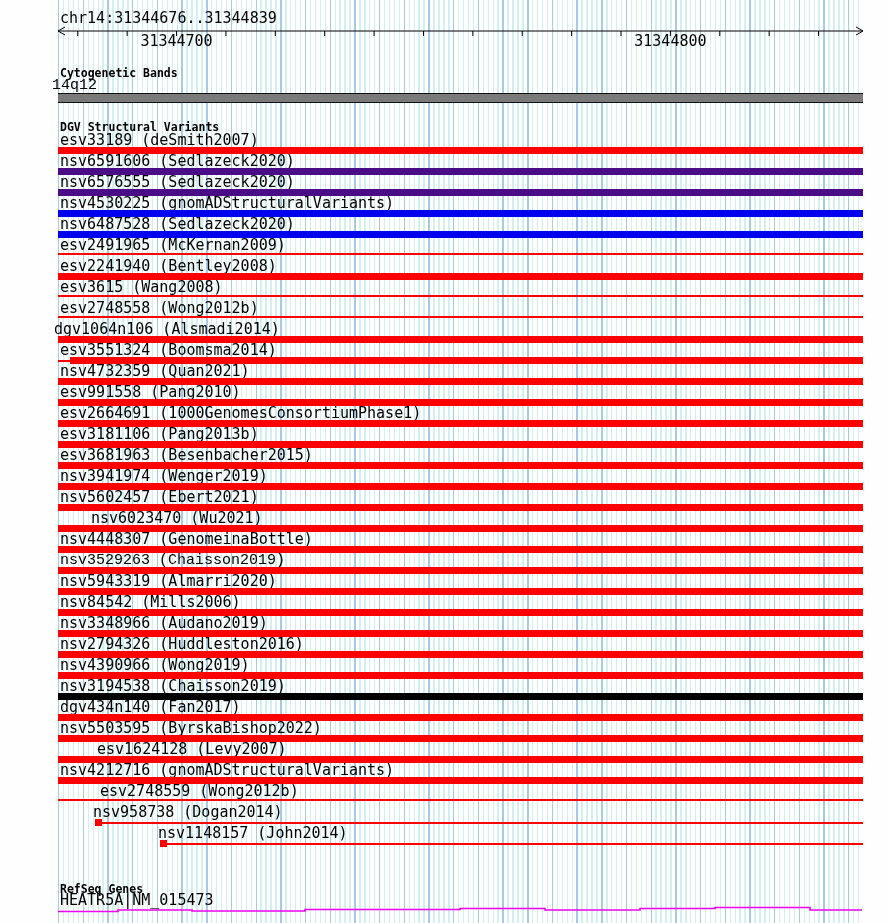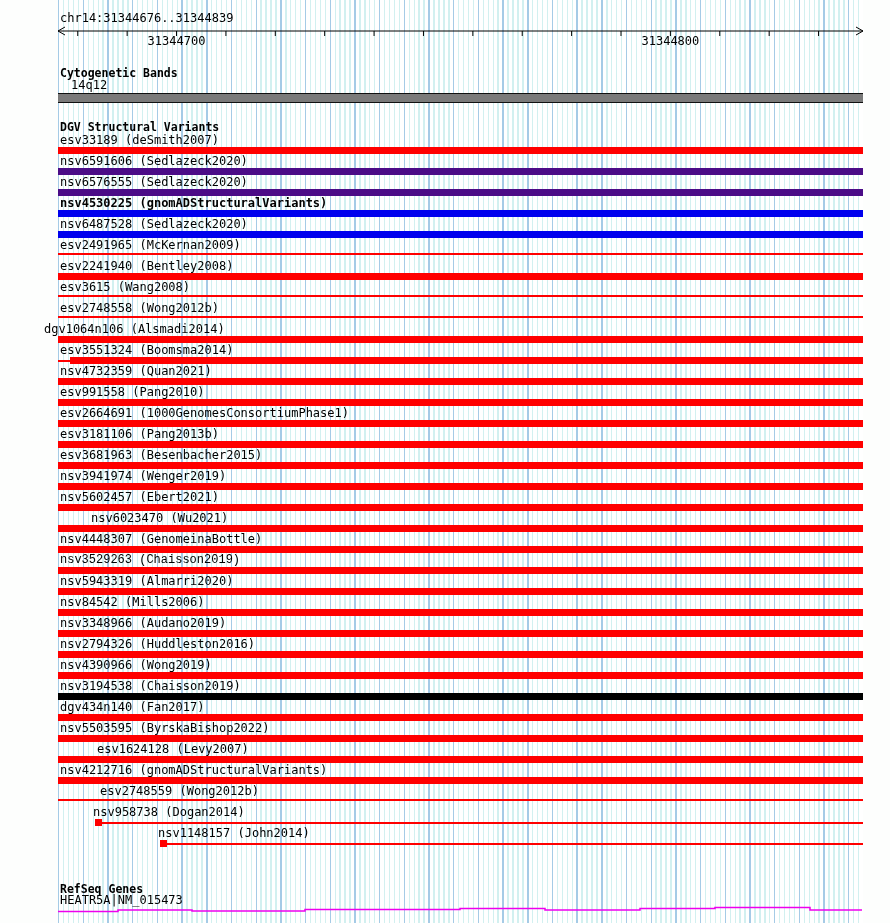--- a/index.html
+++ b/index.html
@@ -9,21 +9,21 @@
     font-family:"DejaVu Sans Mono","Liberation Mono",monospace;
   }
   .plot-bg{
     position:absolute;left:58px;top:0;width:805px;height:923px;
     background-color:#ffffff;
     background-image:
       repeating-linear-gradient(to right,#a5cbe6 0px,#a5cbe6 1.4px,transparent 1.4px,transparent 24.69px),
       repeating-linear-gradient(to right,#d2f0f0 0px,#d2f0f0 1.4px,transparent 1.4px,transparent 4.938px);
   }
   .mono-label{
-    position:absolute;font-size:12px;line-height:11px;color:#000;
+    position:absolute;font-size:15px;line-height:11px;color:#000;
     white-space:pre;letter-spacing:0;
   }
   .track-header{font-weight:bold;font-size:11.5px;line-height:12px;}
   .cytoband-bar{
     position:absolute;left:58px;top:93px;width:805px;height:10px;
     border-top:1.5px solid #111;border-bottom:1.5px solid #111;
     box-sizing:border-box;
   }
   .vbar{position:absolute;left:58px;width:805px;height:7px;}
   .vline{position:absolute;height:1.5px;}
@@ -58,44 +58,44 @@
       <line x1="719.7791411042946" y1="31" x2="719.7791411042946" y2="36" stroke="#000000" stroke-width="1"></line>
       <line x1="769.1656441717791" y1="31" x2="769.1656441717791" y2="36" stroke="#000000" stroke-width="1"></line>
       <line x1="818.5521472392638" y1="31" x2="818.5521472392638" y2="36" stroke="#000000" stroke-width="1"></line>
     </svg>
   <div id="ruler-tick-labels">
       <div class="mono-label" style="left: 176.528px; top: 36px; transform: translateX(-50%);">31344700</div>
       <div class="mono-label" style="left: 670.393px; top: 36px; transform: translateX(-50%);">31344800</div>
     </div>
 
   <div class="mono-label track-header" style="left:60px;top:67px;">Cytogenetic Bands</div>
-  <div class="mono-label" style="left:71px;top:80px;">14q12</div>
+  <div class="mono-label" style="left:52px;top:80px;font-family:Liberation Mono, monospace;">14q12</div>
   <div class="cytoband-bar" id="cytoband-bar" style="background: rgb(122, 122, 122);"></div>
 
   <div class="mono-label track-header" style="left:60px;top:121px;">DGV Structural Variants</div>
   <div id="variant-rows">
       <div class="mono-label" style="left: 60px; top: 135px;">esv33189 (deSmith2007)</div>
       <div class="vbar" style="left: 58px; width: 805px; top: 147px; background: rgb(255, 0, 0);"></div>
       <div class="mono-label" style="left: 60px; top: 156px;">nsv6591606 (Sedlazeck2020)</div>
       <div class="vbar" style="left: 58px; width: 805px; top: 168px; background: rgb(75, 12, 135);"></div>
       <div class="mono-label" style="left: 60px; top: 177px;">nsv6576555 (Sedlazeck2020)</div>
       <div class="vbar" style="left: 58px; width: 805px; top: 189px; background: rgb(75, 12, 135);"></div>
-      <div class="mono-label" style="left: 60px; top: 198px; font-weight: bold;">nsv4530225 (gnomADStructuralVariants)</div>
+      <div class="mono-label" style="left: 60px; top: 198px;">nsv4530225 (gnomADStructuralVariants)</div>
       <div class="vbar" style="left: 58px; width: 805px; top: 210px; background: rgb(0, 0, 238);"></div>
       <div class="mono-label" style="left: 60px; top: 219px;">nsv6487528 (Sedlazeck2020)</div>
       <div class="vbar" style="left: 58px; width: 805px; top: 231px; background: rgb(0, 0, 238);"></div>
       <div class="mono-label" style="left: 60px; top: 240px;">esv2491965 (McKernan2009)</div>
       <div class="vline" style="left: 58px; width: 805px; top: 253px; background: rgb(255, 0, 0);"></div>
       <div class="mono-label" style="left: 60px; top: 261px;">esv2241940 (Bentley2008)</div>
       <div class="vbar" style="left: 58px; width: 805px; top: 273px; background: rgb(255, 0, 0);"></div>
       <div class="mono-label" style="left: 60px; top: 282px;">esv3615 (Wang2008)</div>
       <div class="vline" style="left: 58px; width: 805px; top: 295px; background: rgb(255, 0, 0);"></div>
       <div class="mono-label" style="left: 60px; top: 303px;">esv2748558 (Wong2012b)</div>
       <div class="vline" style="left: 58px; width: 805px; top: 316px; background: rgb(255, 0, 0);"></div>
-      <div class="mono-label" style="left: 44px; top: 324px;">dgv1064n106 (Alsmadi2014)</div>
+      <div class="mono-label" style="left: 54px; top: 324px;">dgv1064n106 (Alsmadi2014)</div>
       <div class="vbar" style="left: 58px; width: 805px; top: 336px; background: rgb(255, 0, 0);"></div>
       <div class="mono-label" style="left: 60px; top: 345px;">esv3551324 (Boomsma2014)</div>
       <div class="vline" style="left: 58px; width: 12px; top: 360px; background: rgb(255, 0, 0);"></div>
       <div class="vbar" style="left: 70px; width: 793px; top: 357px; background: rgb(255, 0, 0);"></div>
       <div class="mono-label" style="left: 60px; top: 366px;">nsv4732359 (Quan2021)</div>
       <div class="vbar" style="left: 58px; width: 805px; top: 378px; background: rgb(255, 0, 0);"></div>
       <div class="mono-label" style="left: 60px; top: 387px;">esv991558 (Pang2010)</div>
       <div class="vbar" style="left: 58px; width: 805px; top: 399px; background: rgb(255, 0, 0);"></div>
       <div class="mono-label" style="left: 60px; top: 408px;">esv2664691 (1000GenomesConsortiumPhase1)</div>
       <div class="vbar" style="left: 58px; width: 805px; top: 420px; background: rgb(255, 0, 0);"></div>

